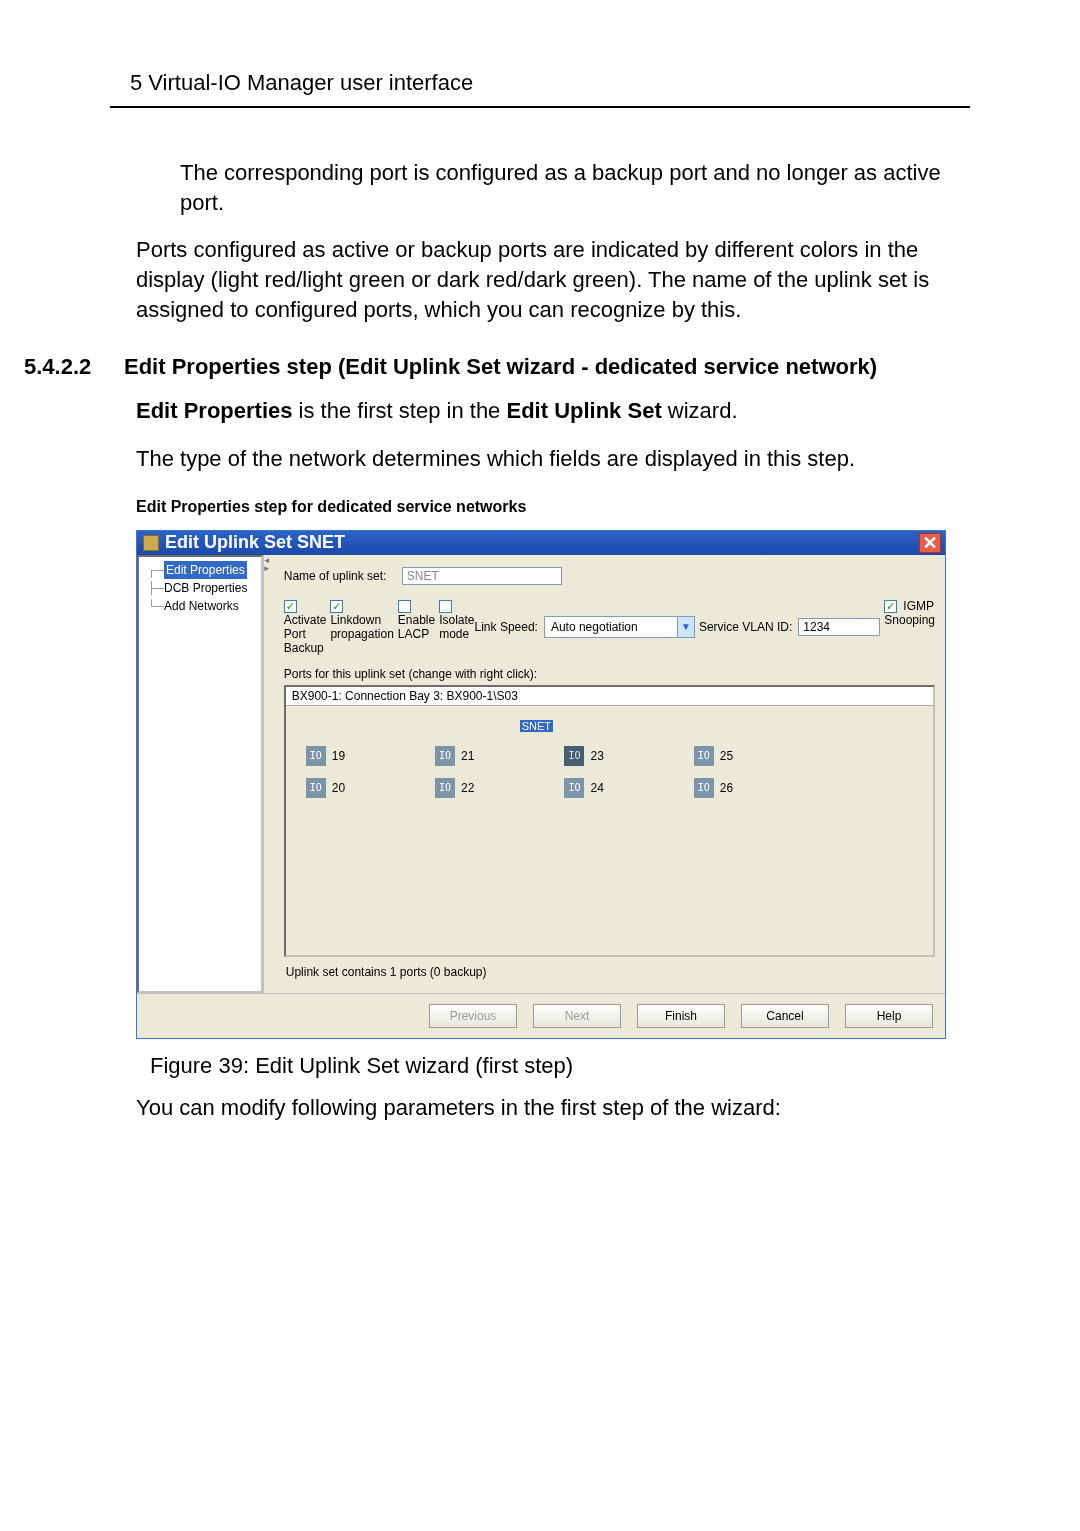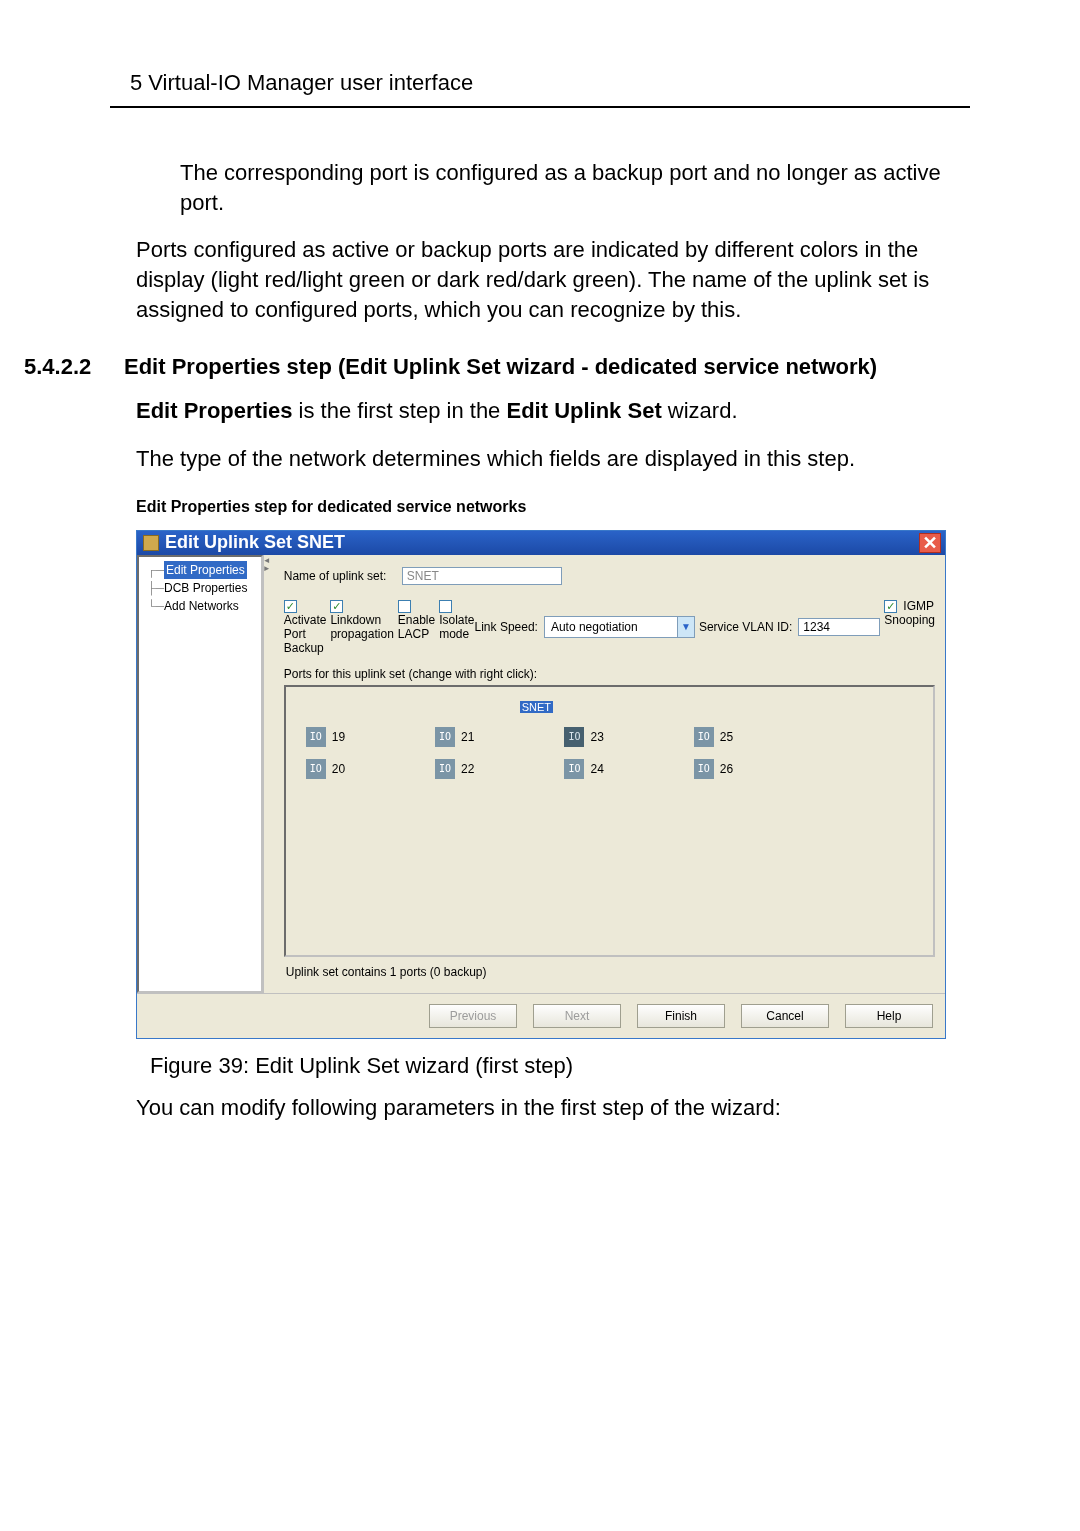--- a/index.html
+++ b/index.html
@@ -346,20 +346,21 @@
               <div class="form-row" style="margin-bottom:0;">
                 <span class="lbl" style="margin-right:6px;">Service VLAN ID:</span>
                 <span class="txtfield black" style="width:82px;">1234</span>
               </div>
               <div><span class="chk checked"></span><span>IGMP Snooping</span></div>
             </div>
           </div>
 
           <div class="ports-label">Ports for this uplink set (change with right click):</div>
           <div class="ports-box">
+            <div class="ports-tab">BX900-1: Connection Bay 3: BX900-1\S03</div>
             <div class="ports-inner">
               <div class="snet-badge">SNET</div>
               <div class="ports-grid">
                 <div class="pg-col">
                   <div class="port">
                       <span class="port-box">IO</span>
                       <span class="port-num">19</span>
                     </div>
                   <div class="port">
                       <span class="port-box">IO</span>

